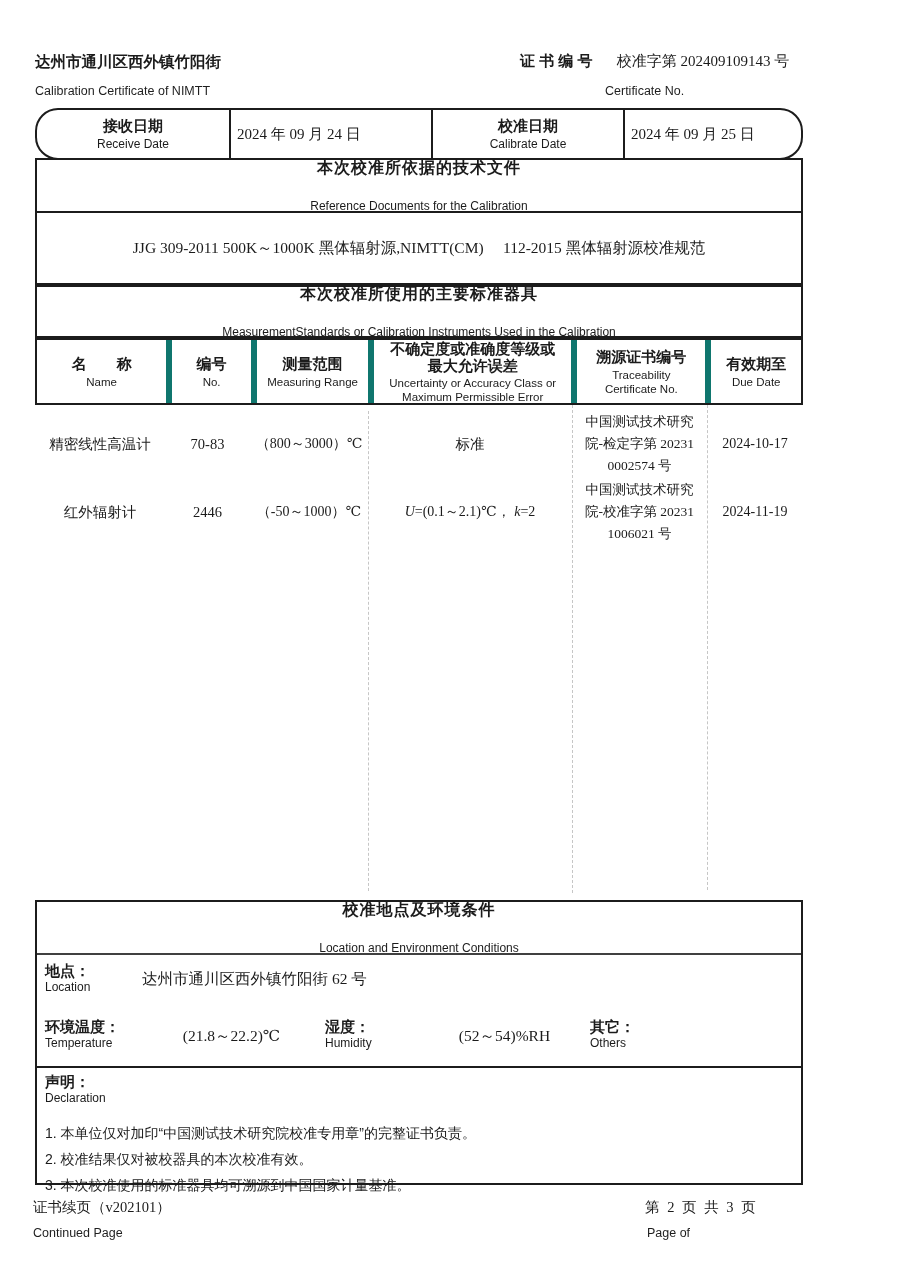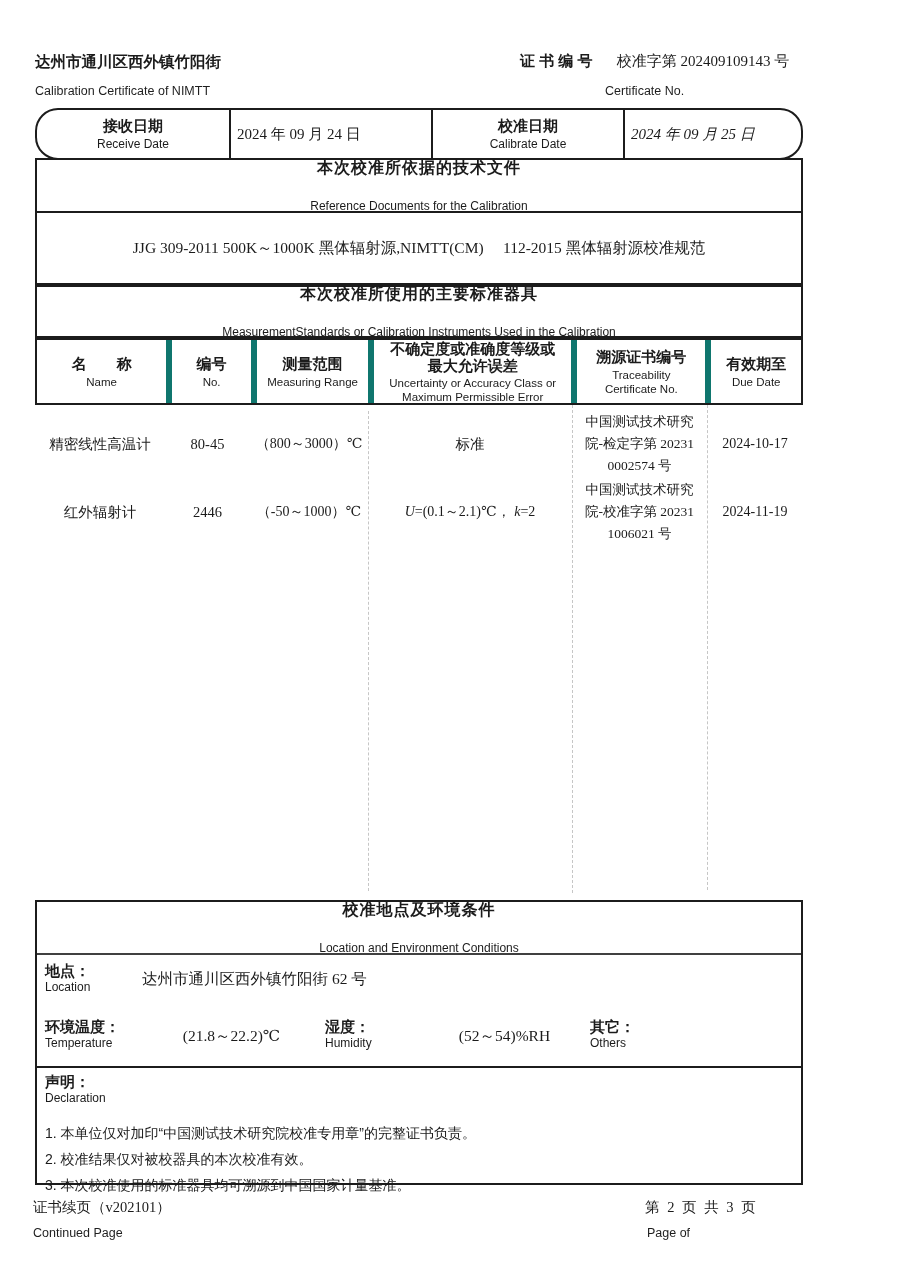--- a/index.html
+++ b/index.html
@@ -71,21 +71,21 @@
     <div class="dates-row">
       <div class="dcell dlabel w-rec" style="width:192px;">
         <span class="cn">接收日期</span>
         <span class="eng">Receive Date</span>
       </div>
       <div class="dcell dval serif" style="width:202px;">2024 年 09 月 24 日</div>
       <div class="dcell dlabel" style="width:192px;">
         <span class="cn">校准日期</span>
         <span class="eng">Calibrate Date</span>
       </div>
-      <div class="dcell dval serif" style="width:156px;font-style:italic;">2024 年 09 月 25 日</div>
+      <div class="dcell dval serif" style="width:156px;">2024 年 09 月 25 日</div>
     </div>
   </div>
 
   <div class="blk" style="top:158px;height:55px;">
     <div class="sechead">
       <span class="cn">本次校准所依据的技术文件</span>
       <span class="eng">Reference Documents for the Calibration</span>
     </div>
   </div>
   <div class="blk" style="top:211px;height:74px;">
@@ -132,21 +132,21 @@
     </div>
   </div>
 
   <div class="abs" style="left:35px;top:405px;width:768px;height:495px;">
     <div class="dash" style="left:333px;top:6px;height:480px;"></div>
     <div class="dash" style="left:537px;top:0;height:488px;"></div>
     <div class="dash" style="left:672px;top:0;height:485px;"></div>
 
     <div class="drow serif" style="top:4px;height:70px;">
       <div class="rcell w0">精密线性高温计</div>
-      <div class="rcell w1">80-45</div>
+      <div class="rcell w1">70-83</div>
       <div class="rcell w2" style="font-size:14px;">（800～3000）℃</div>
       <div class="rcell w3">标准</div>
       <div class="rcell w4 trace pre">中国测试技术研究
 院-检定字第 20231
 0002574 号</div>
       <div class="rcell w5" style="font-size:14px;">2024-10-17</div>
     </div>
 
     <div class="drow serif" style="top:72px;height:70px;">
       <div class="rcell w0">红外辐射计</div>

